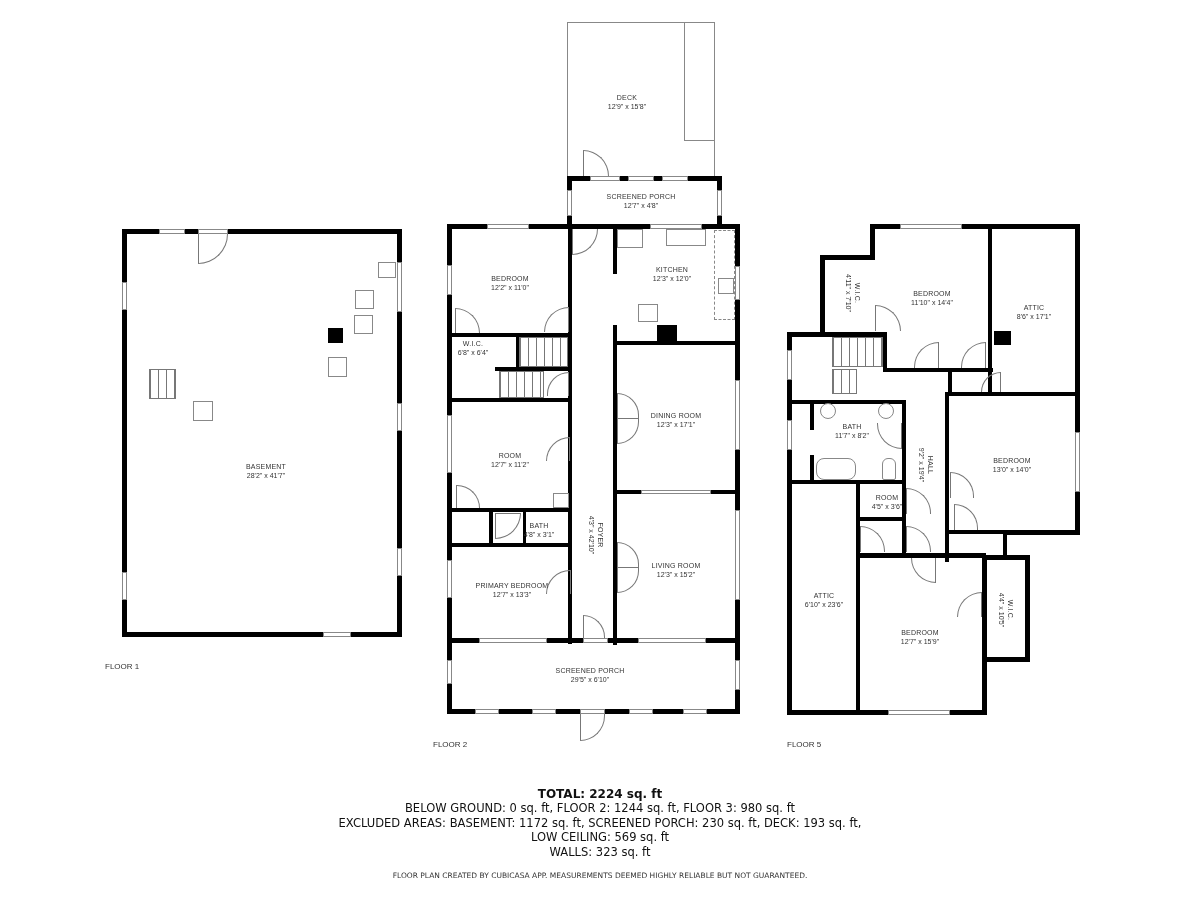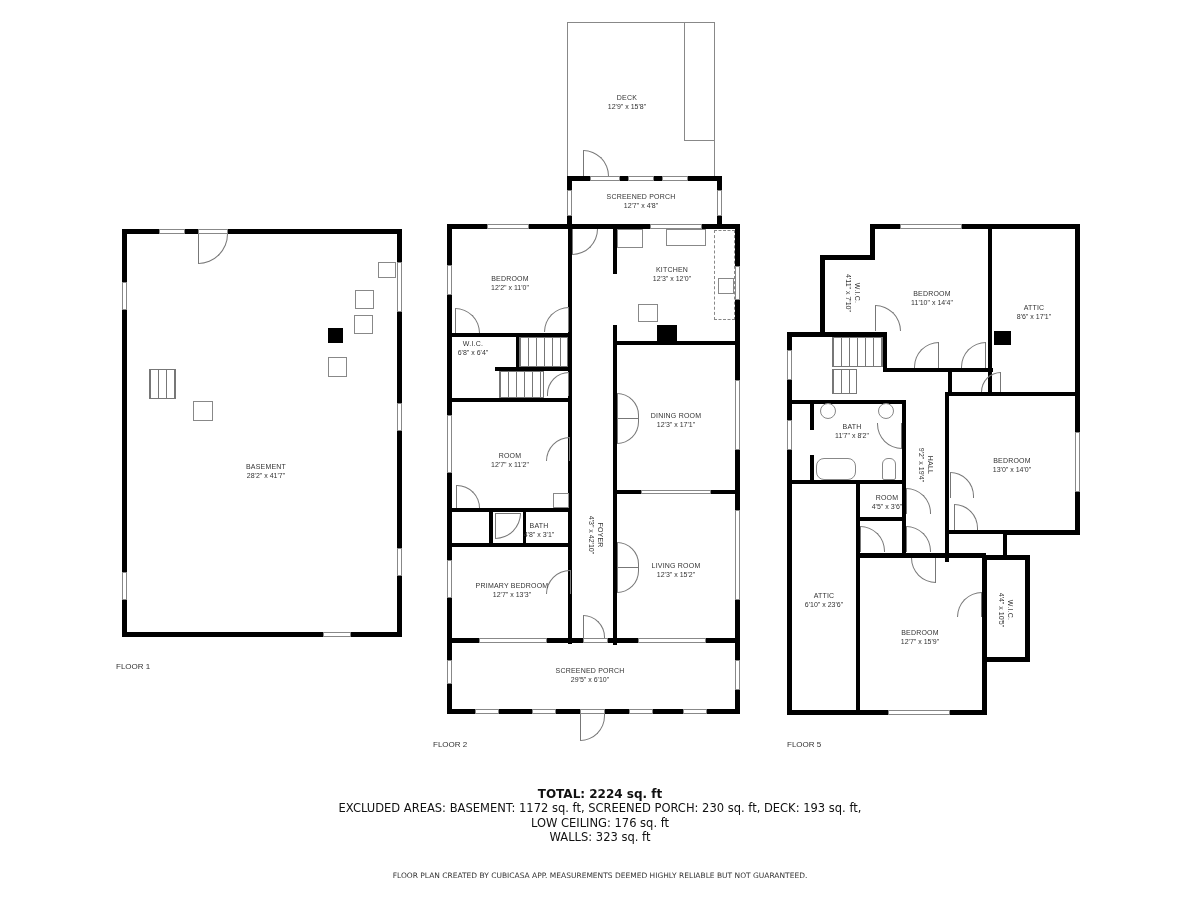--- a/index.html
+++ b/index.html
@@ -46,21 +46,21 @@
     <div class="sq" style="left:355px;top:290px;width:19px;height:19px"></div>
     <div class="sq" style="left:354px;top:315px;width:19px;height:19px"></div>
     <div class="fill" style="left:328px;top:328px;width:15px;height:15px"></div>
     <div class="sq" style="left:328px;top:357px;width:19px;height:20px"></div>
     <div class="stairs" style="left:149px;top:369px;width:27px;height:30px"></div>
     <div class="sq" style="left:193px;top:401px;width:20px;height:20px"></div>
     <div class="lbl" style="left:266px;top:471px">
       <span class="n">BASEMENT</span>
       <span class="d">28'2" x 41'7"</span>
     </div>
-    <div class="floor-label" style="left:116px;top:662px">FLOOR 1</div>
+    <div class="floor-label" style="left:105px;top:662px">FLOOR 1</div>
   </div>
 
   <div>
 
     <div class="thin" style="left:567px;top:22px;width:118px;height:155px;border-bottom:none;border-right:none"></div>
     <div class="thin" style="left:684px;top:22px;width:31px;height:120px;border:none;border-right:1px solid #888;border-top:1px solid #888"></div>
     <div class="thin" style="left:684px;top:22px;width:1px;height:120px;border:none;border-left:1px solid #888"></div>
     <div class="thin" style="left:684px;top:140px;width:31px;height:38px;border:none;border-top:1px solid #888;border-right:1px solid #888"></div>
     <div class="door" style="left:583px;top:150px;width:26px;height:26px;border-radius:0 26px 0 0;border-bottom:none"></div>
     <div class="lbl" style="left:627px;top:102px">
@@ -290,17 +290,18 @@
     <div class="lbl rot" style="left:1006px;top:610px">
       <span class="n">W.I.C.</span>
       <span class="d">4'4" x 10'5"</span>
     </div>
     <div class="floor-label" style="left:787px;top:740px">FLOOR 5</div>
   </div>
 </div>
 
 <div class="summary">
   <div class="total">TOTAL: 2224 sq. ft</div>
+  <div class="line">BELOW GROUND: 0 sq. ft, FLOOR 2: 1244 sq. ft, FLOOR 3: 980 sq. ft</div>
   <div class="line">EXCLUDED AREAS: BASEMENT: 1172 sq. ft, SCREENED PORCH: 230 sq. ft, DECK: 193 sq. ft,</div>
-  <div class="line">LOW CEILING: 176 sq. ft</div>
+  <div class="line">LOW CEILING: 569 sq. ft</div>
   <div class="line">WALLS: 323 sq. ft</div>
 </div>
 <div class="disclaimer">FLOOR PLAN CREATED BY CUBICASA APP. MEASUREMENTS DEEMED HIGHLY RELIABLE BUT NOT GUARANTEED.</div>
 
 </body></html>

